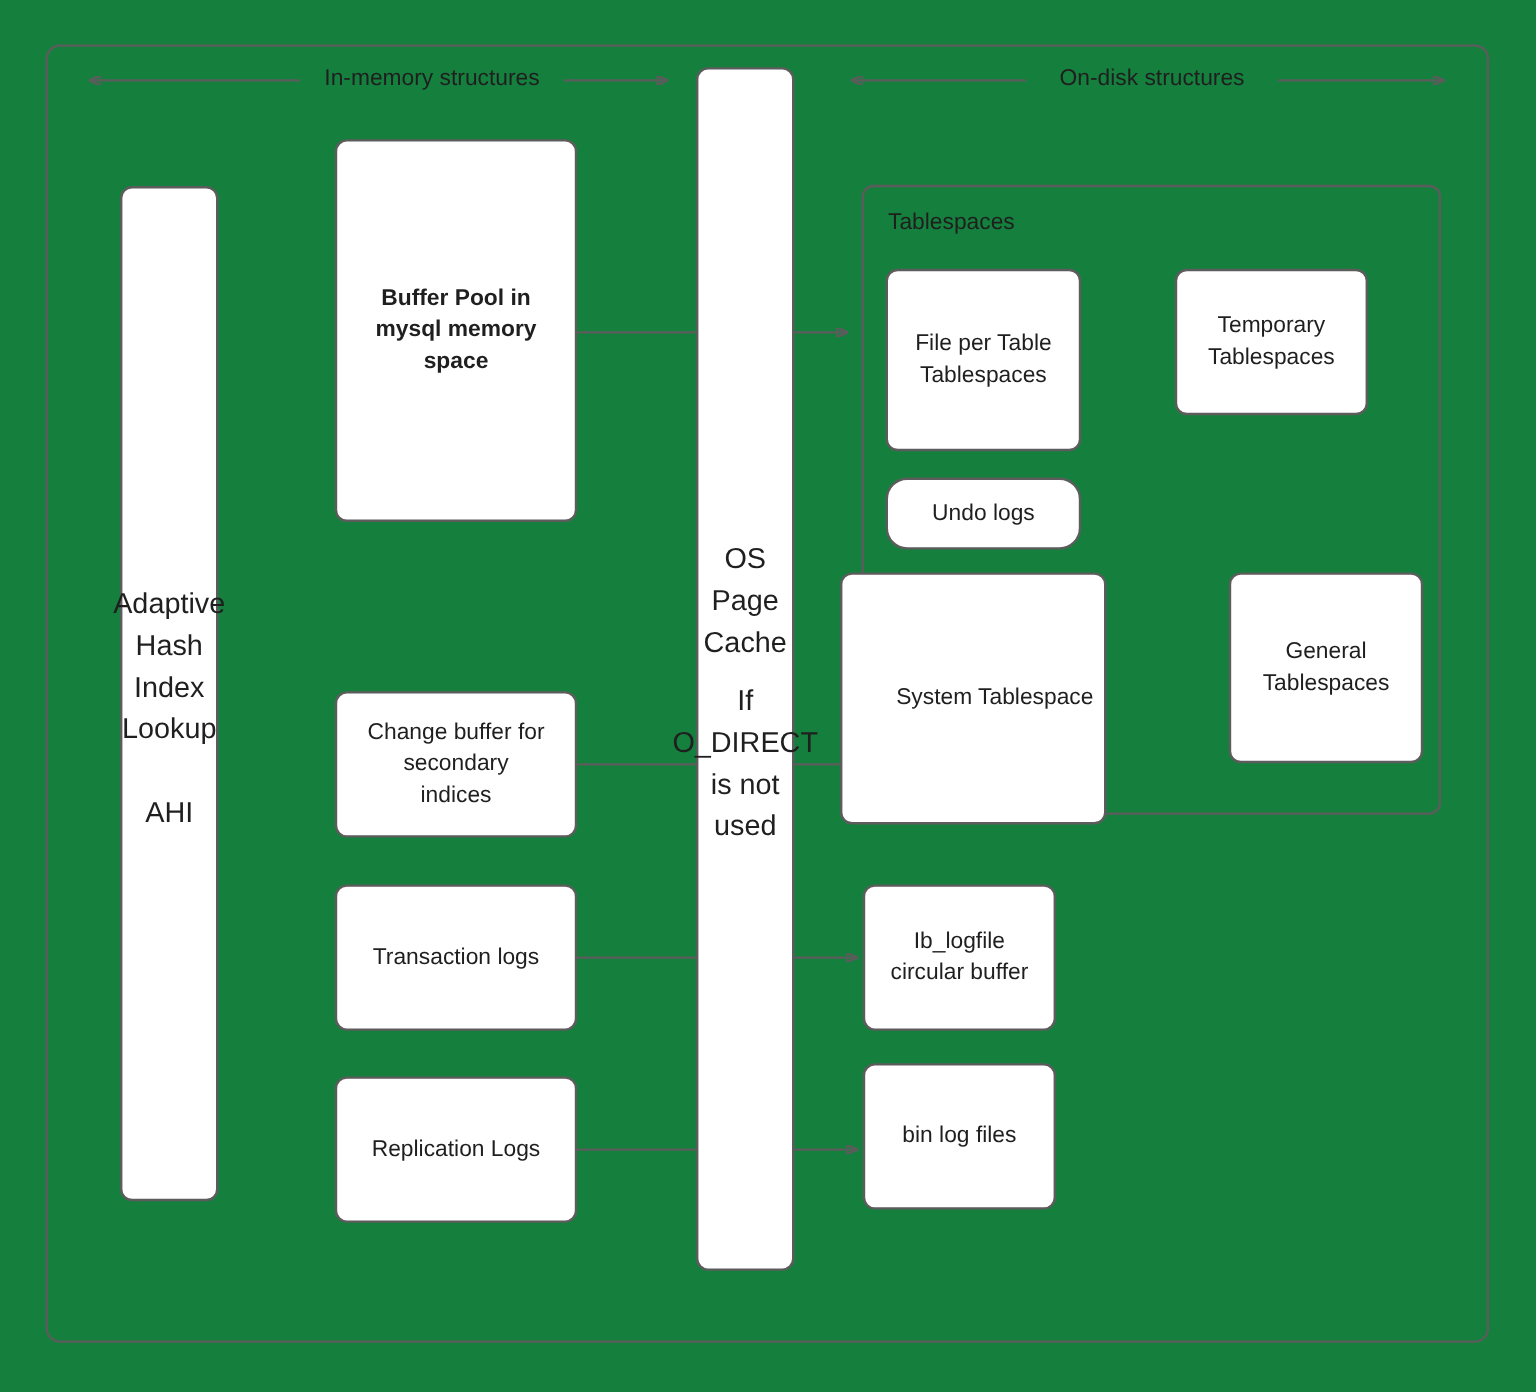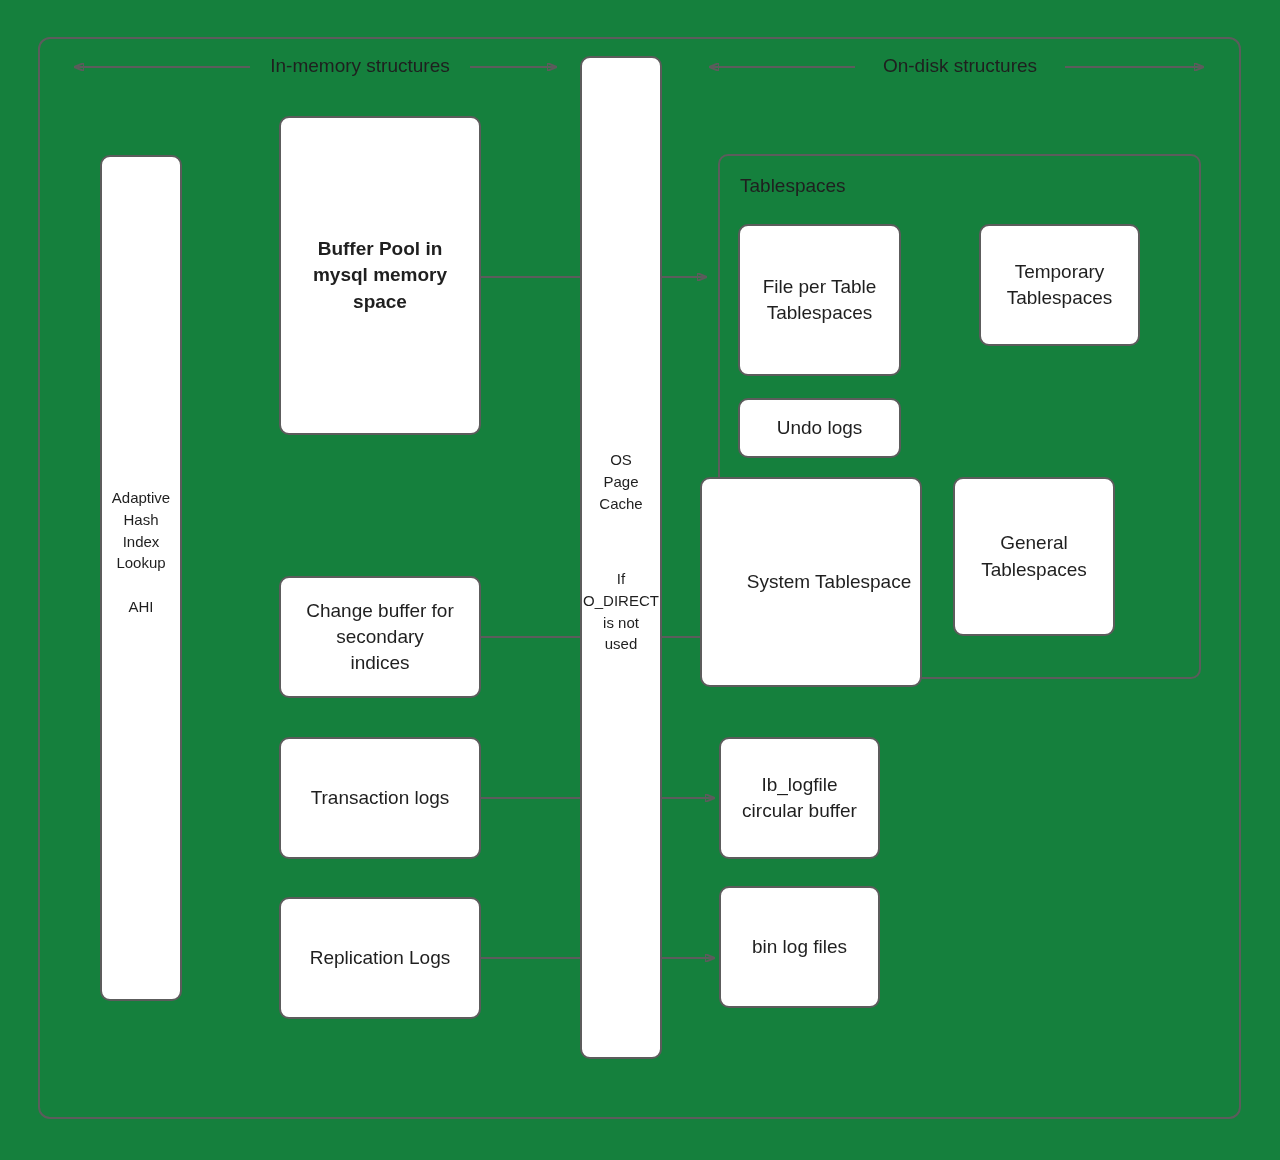--- a/index.html
+++ b/index.html
@@ -47,21 +47,21 @@
   .container-label {
     position: absolute;
     font-size: 19px;
     color: #1f1f1f;
     white-space: nowrap;
   }
   
   .overflow-text {
     position: absolute;
     text-align: center;
-    font-size: 15px;
+    font-size: 24px;
     line-height: 1.45;
     color: #1f1f1f;
     white-space: pre-line;
     pointer-events: none;
   }
   
   .hdr-label {
     position: absolute;
     font-size: 19px;
     color: #1f1f1f;
@@ -151,25 +151,25 @@
 
   <div class="box container-box" style="left:718px; top:154px; width:483px; height:525px;"></div>
   <div class="container-label" style="left:740px; top:175px;">Tablespaces</div>
 
   <div class="box" style="left:738px; top:224px; width:163px; height:152px;">File per Table
 Tablespaces</div>
 
   <div class="box" style="left:979px; top:224px; width:161px; height:122px;">Temporary
 Tablespaces</div>
 
-  <div class="box" style="left:738px; top:398px; width:163px; height:60px;">Undo logs</div>
+  <div class="box" style="left:738px; top:398px; width:163px; height:60px;border-radius:18px;">Undo logs</div>
 
   <div class="box" style="left:700px; top:477px; width:222px; height:210px;padding-left:36px;">System Tablespace</div>
 
-  <div class="box" style="left:953px; top:477px; width:162px; height:159px;">General
+  <div class="box" style="left:1024px; top:477px; width:162px; height:159px;">General
 Tablespaces</div>
 
   <div class="box" style="left:719px; top:737px; width:161px; height:122px;">Ib_logfile
 circular buffer</div>
 
   <div class="box" style="left:719px; top:886px; width:161px; height:122px;">bin log files</div>
 
 </div>
 
 </body></html>

